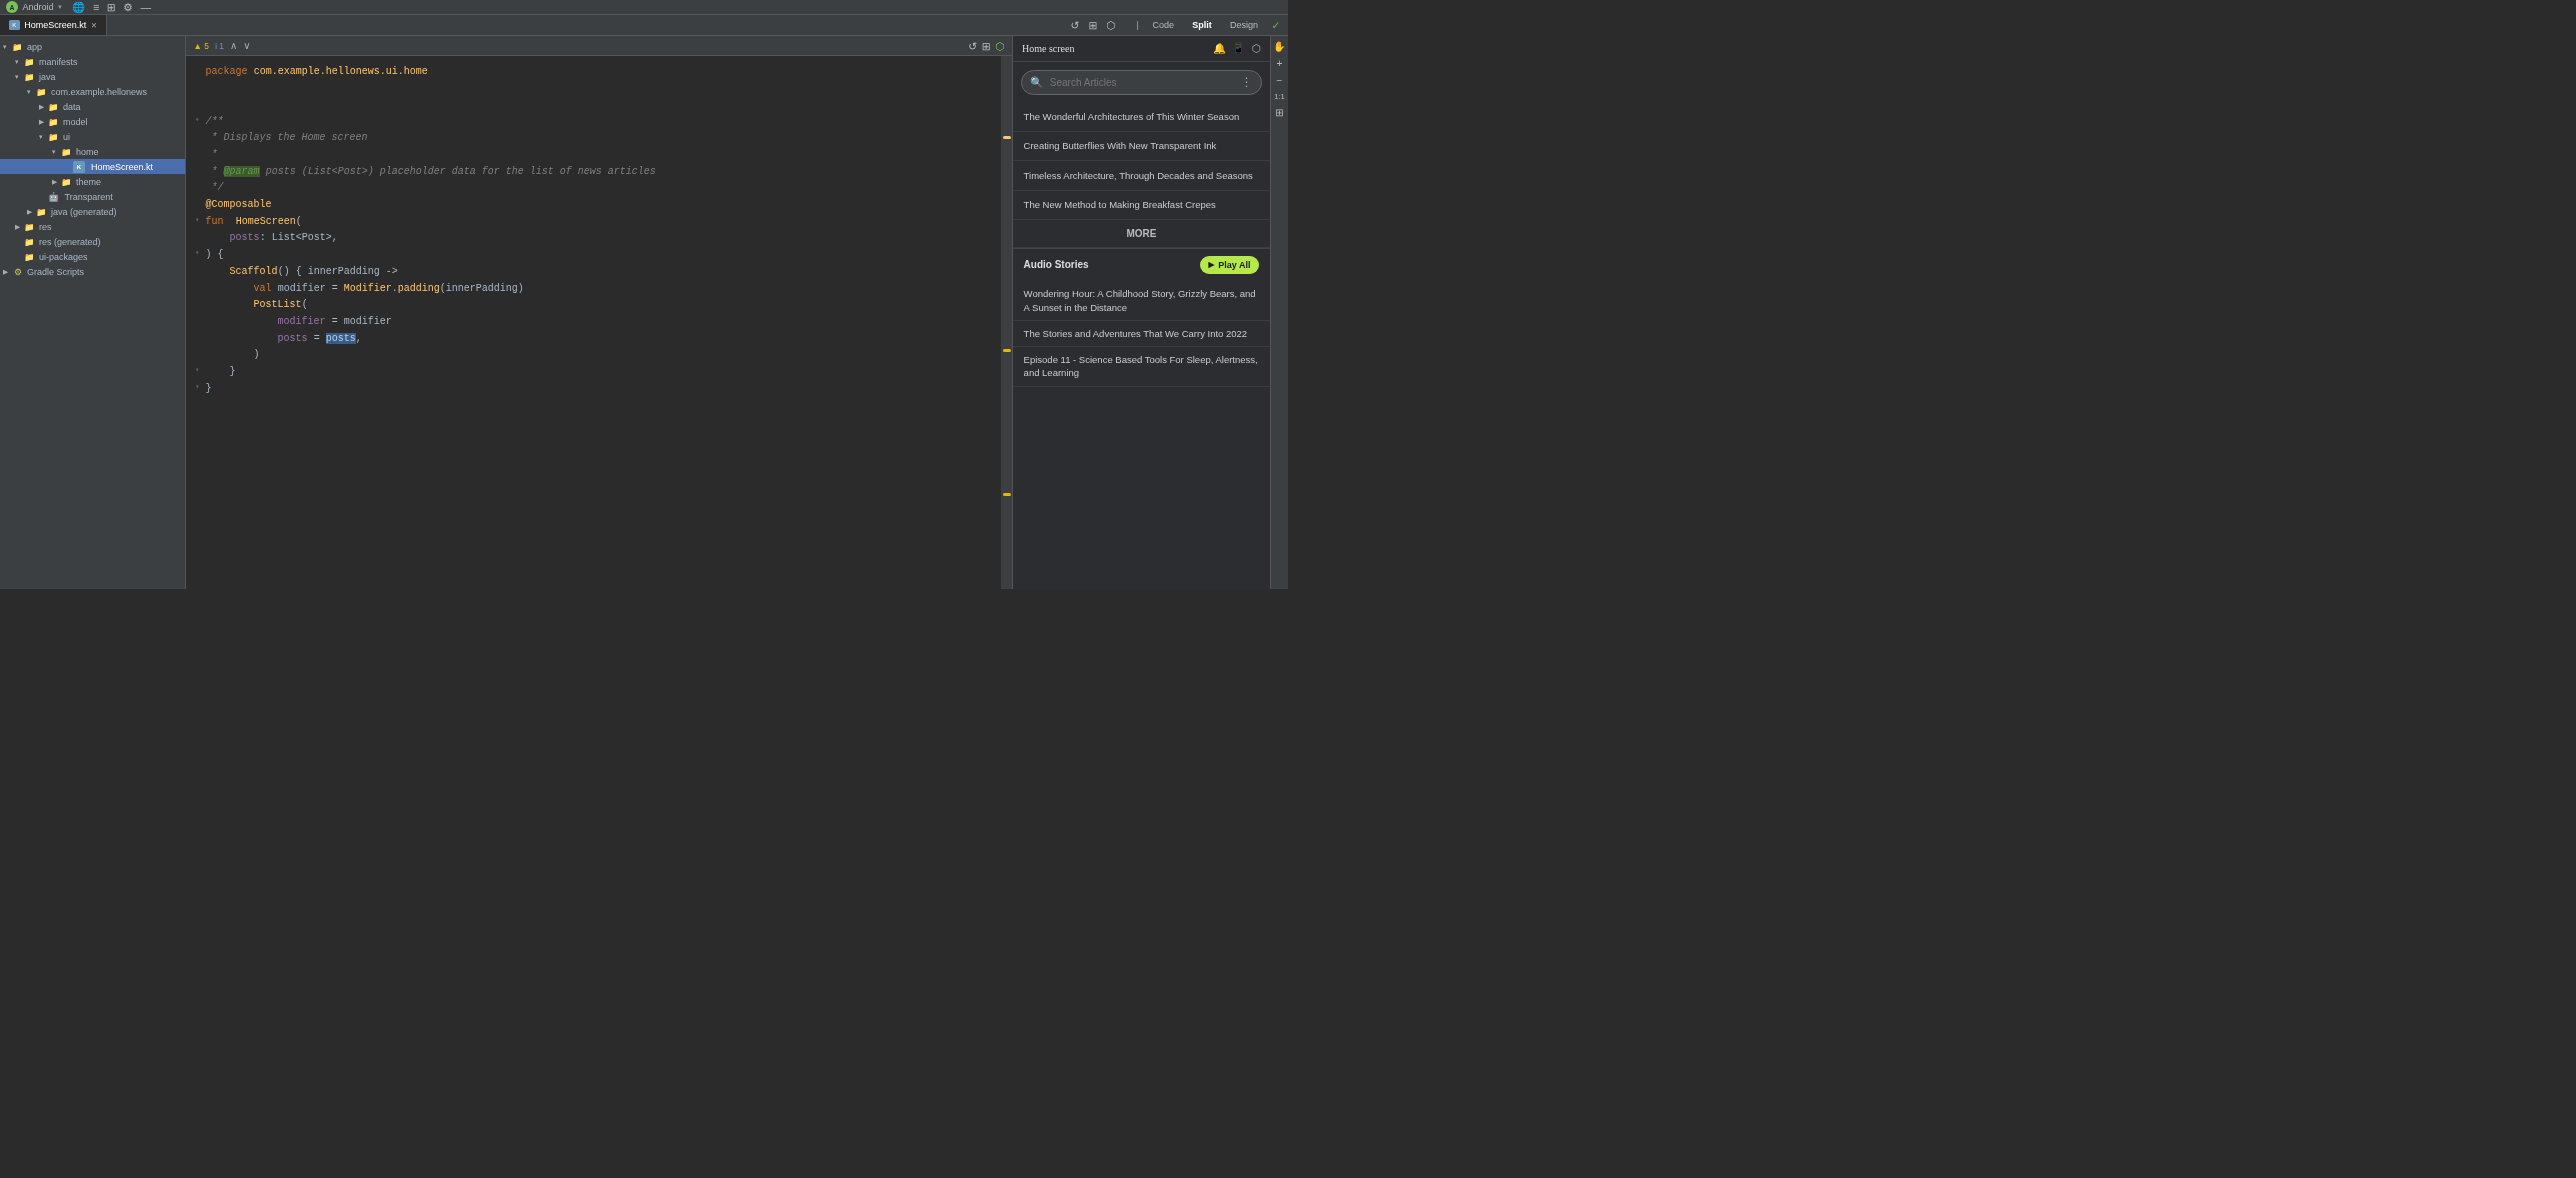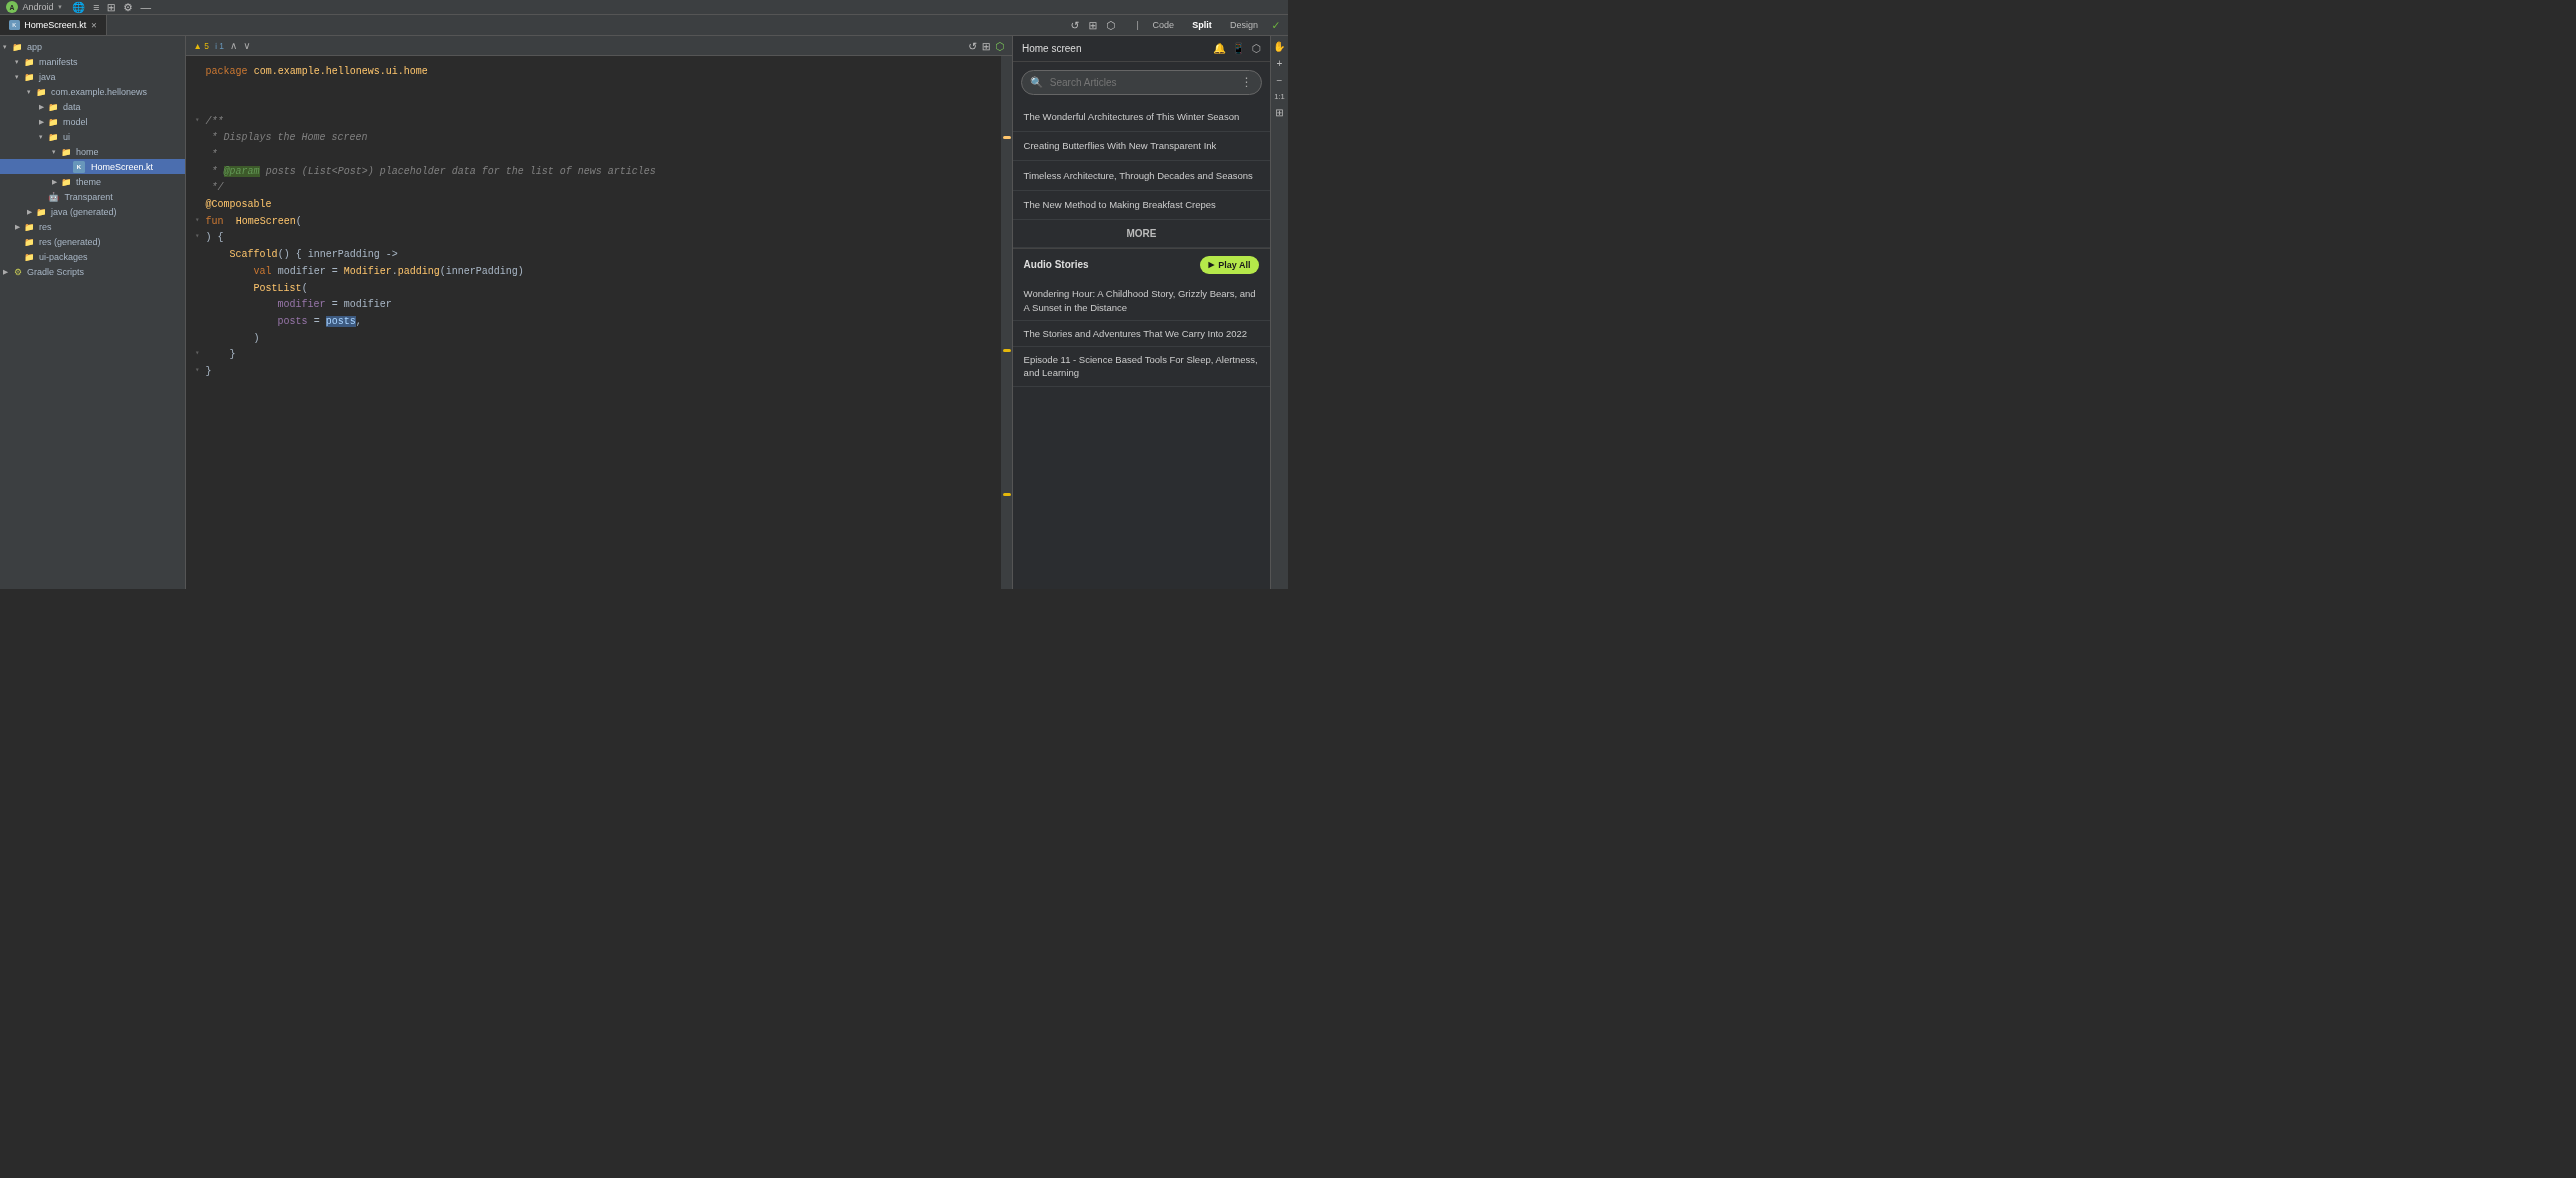--- a/index.html
+++ b/index.html
@@ -263,20 +263,21 @@
     .right-panel-header {
       padding: 6px 9px;
       display: flex;
       align-items: center;
       justify-content: space-between;
       border-bottom: 0.8px solid #444;
     }
     .panel-title {
       font-size: 10px;
       color: #ddd;
+      font-family: Liberation Serif, serif;
     }
     .panel-icons {
       display: flex;
       gap: 6px;
       color: #aaa;
       font-size: 10.6px;
     }
 
     
     .search-box-container {
@@ -597,20 +598,24 @@
       <div class="code-line">
         <span class="line-fold"></span>
         <span class="line-content"><span class="kw-composable">@Composable</span></span>
       </div>
 
       <div class="code-line">
         <span class="line-fold" style="cursor:pointer">▾</span>
         <span class="line-content"><span class="kw-fun">fun</span> <span class="class-name"> HomeScreen</span><span class="normal">(</span></span>
       </div>
 
+      <div class="code-line">
+        <span class="line-fold"></span>
+        <span class="line-content"><span class="normal">    </span><span class="param-name">posts</span><span class="normal">: List&lt;Post&gt;,</span></span>
+      </div>
 
       <div class="code-line">
         <span class="line-fold" style="cursor:pointer">▾</span>
         <span class="line-content"><span class="normal">) {</span></span>
       </div>
 
       <div class="code-line">
         <span class="line-fold"></span>
         <span class="line-content"><span class="normal">    </span><span class="func-name">Scaffold</span><span class="normal">() { innerPadding -&gt;</span></span>
       </div>

